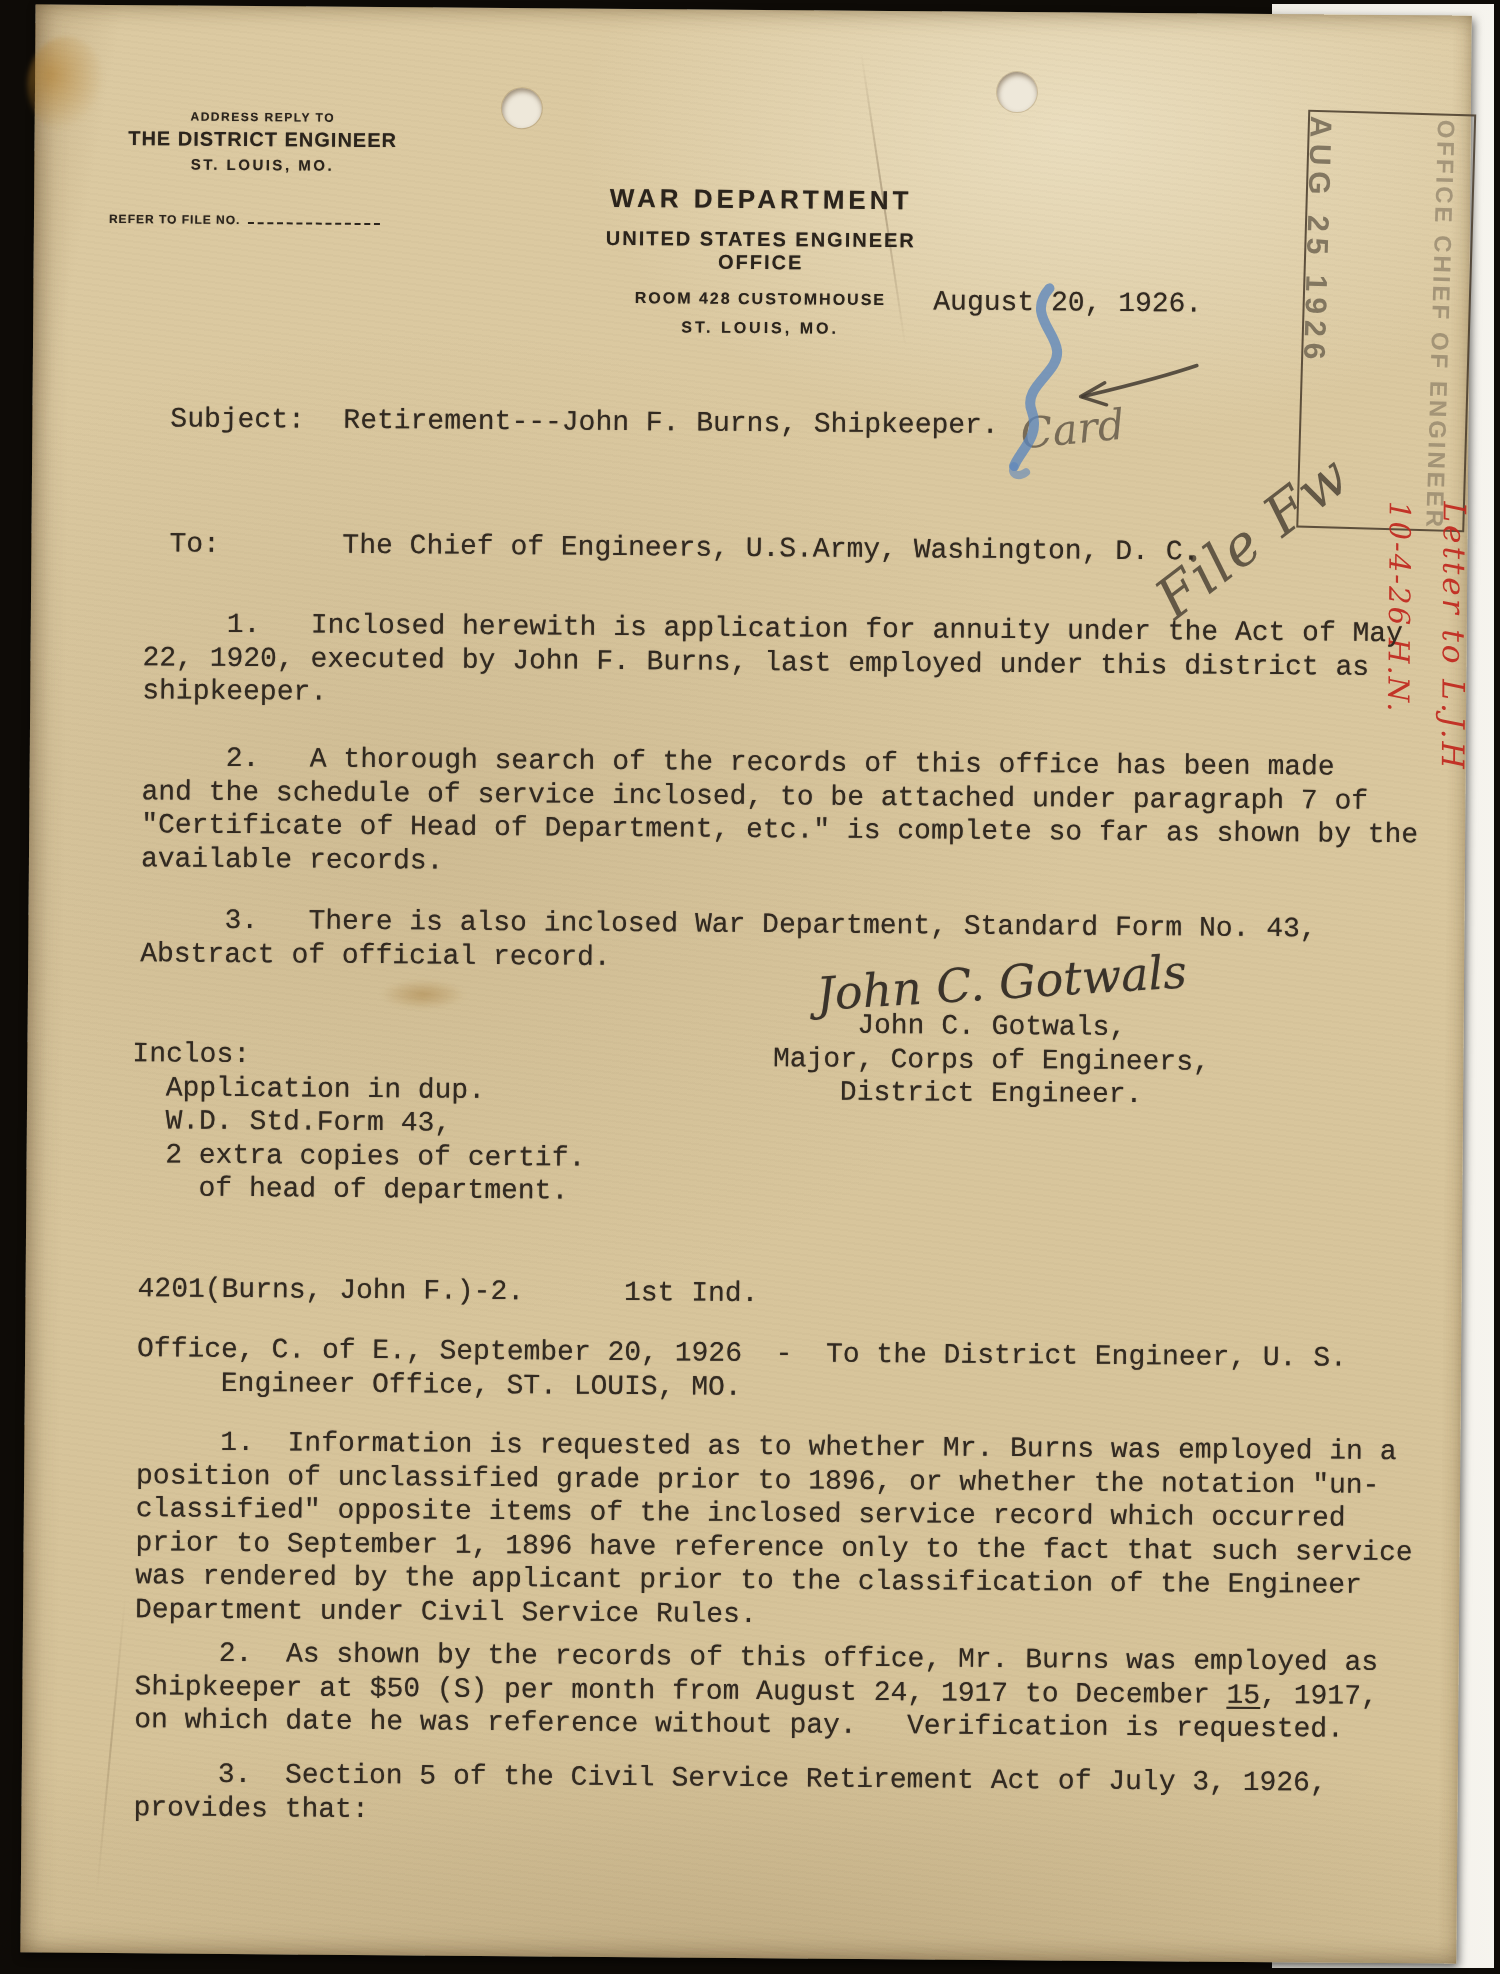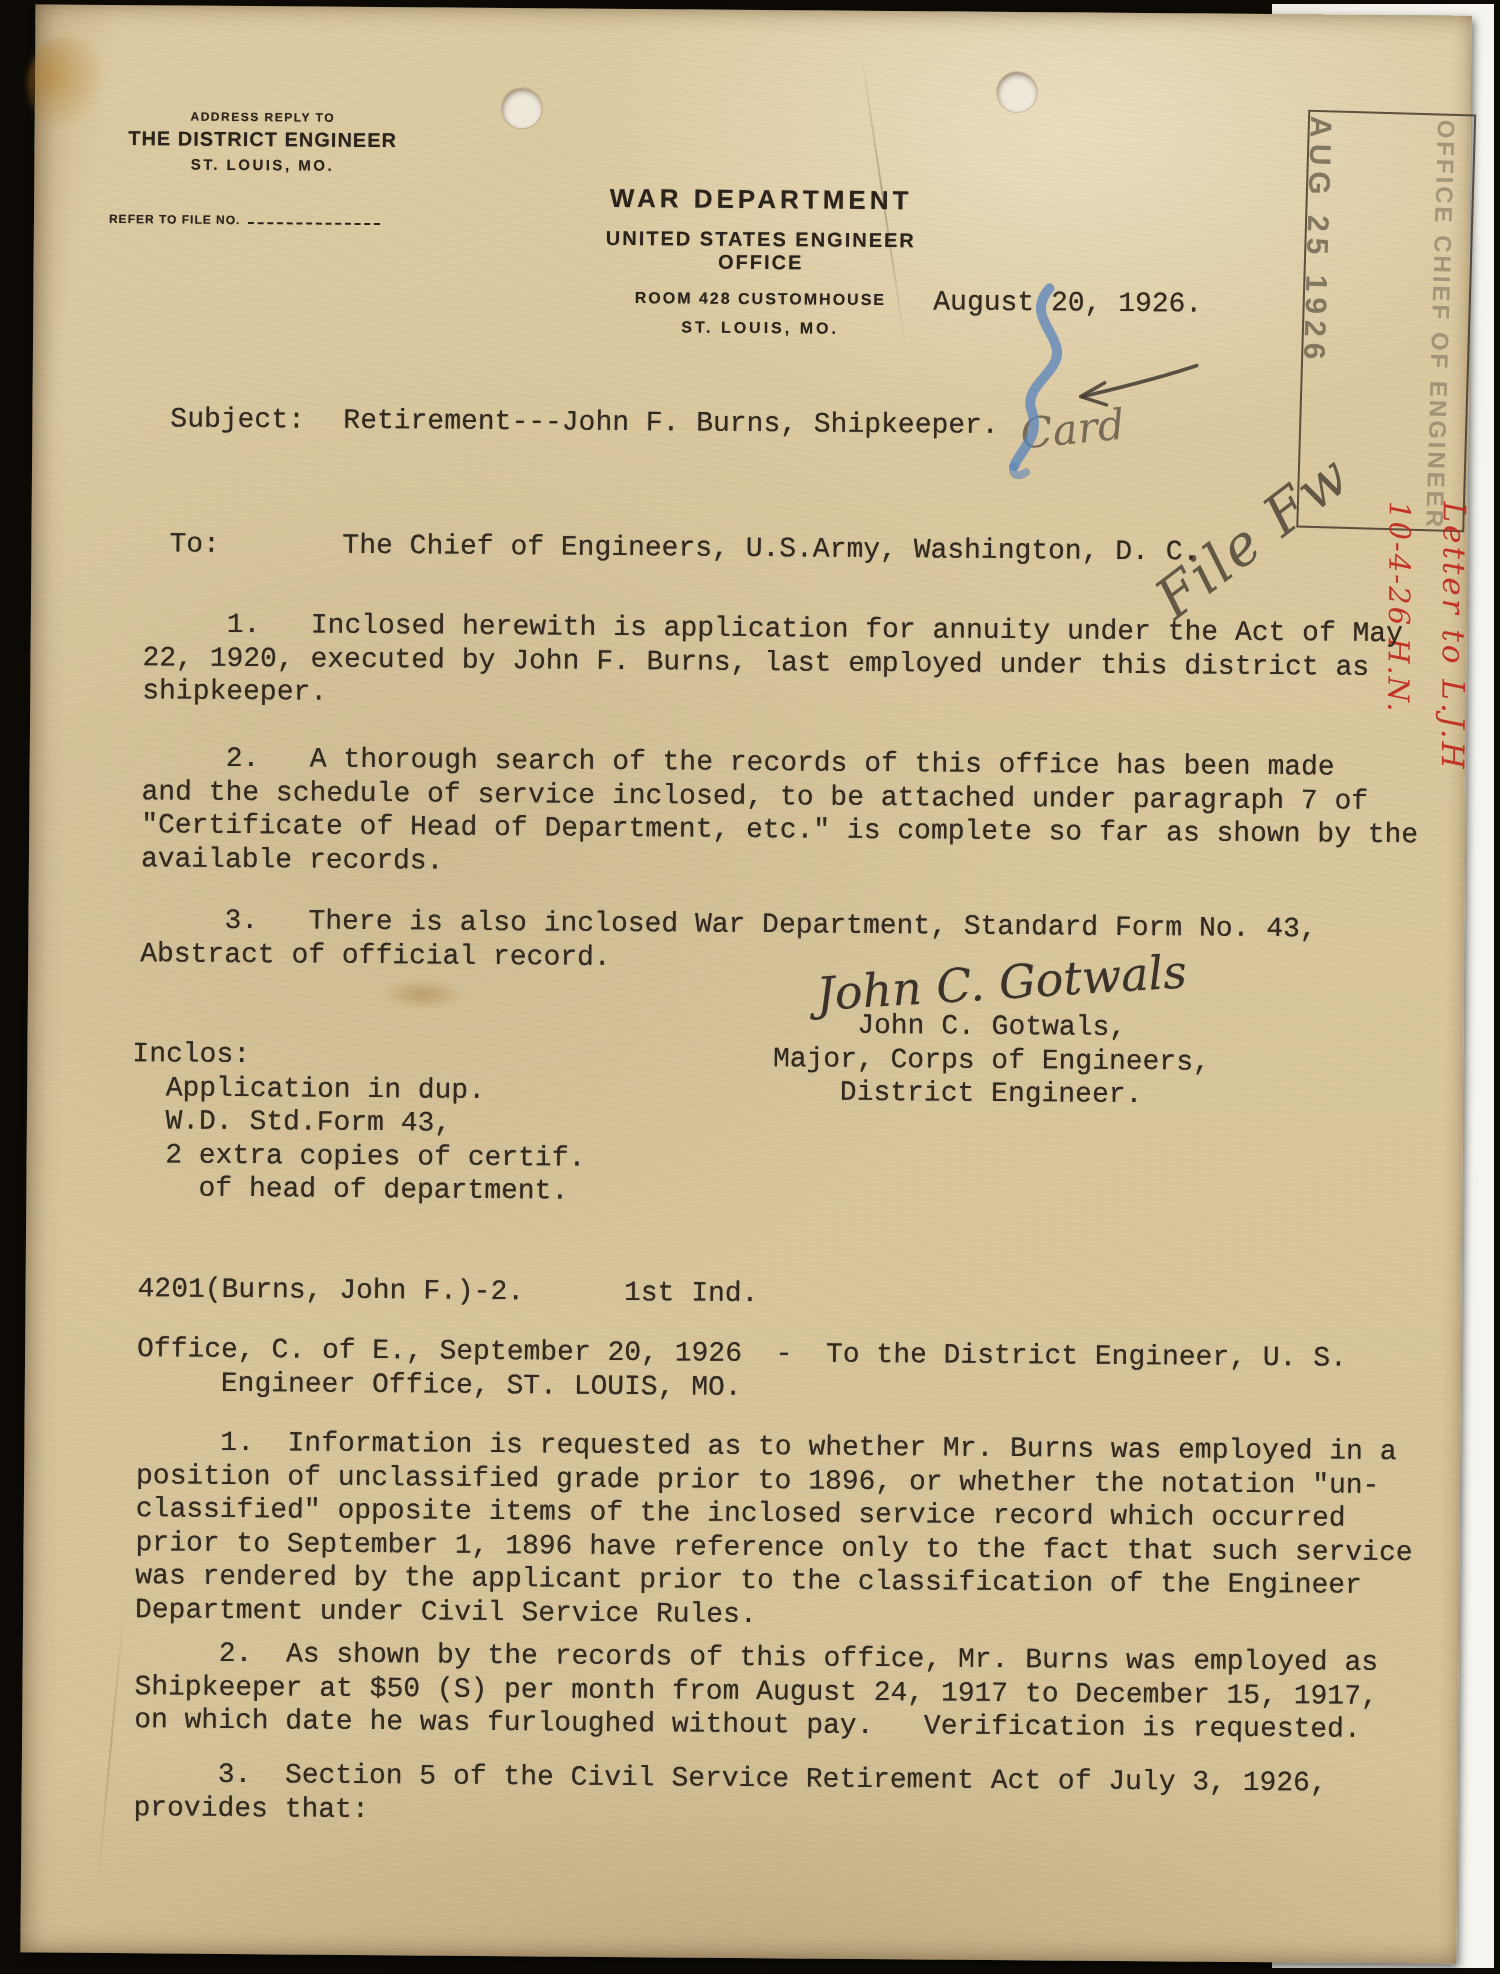--- a/index.html
+++ b/index.html
@@ -89,21 +89,21 @@
     text-shadow:0 0 1px rgba(58,51,42,.4);
   }
   .sig-block{left:729px;top:998px;width:470px;text-align:center;}
   .b-inclos{left:105px;top:1032px;}
 
   .b-indref{left:112px;top:1267px;display:flex;gap:100px;}
   .b-office{left:112px;top:1327px;}
   .b-ind1{left:112px;top:1420px;}
   .b-ind2{left:112px;top:1631px;}
   .b-ind3{left:112px;top:1752px;}
-  .u{text-underline-offset:4px;}
+  .u{text-decoration:underline;text-underline-offset:4px;}
 
   .stamp-box{
     left:1269px;top:97px;width:168px;height:418px;
     border:2px solid rgba(70,58,42,.85);
     transform:rotate(1.2deg);
     writing-mode:vertical-rl;
     padding:4px 10px 4px 4px;
     overflow:hidden;
     box-sizing:border-box;
   }
@@ -231,16 +231,16 @@
   <div class="blk typed b-office">Office, C. of E., September 20, 1926  -  To the District Engineer, U. S.
      Engineer Office, ST. LOUIS, MO.</div>
   <div class="blk typed b-ind1">     1.  Information is requested as to whether Mr. Burns was employed in a
 position of unclassified grade prior to 1896, or whether the notation "un-
 classified" opposite items of the inclosed service record which occurred
 prior to September 1, 1896 have reference only to the fact that such service
 was rendered by the applicant prior to the classification of the Engineer
 Department under Civil Service Rules.</div>
   <div class="blk typed b-ind2"><span>     2.  As shown by the records of this office, Mr. Burns was employed as
 Shipkeeper at $50 (S) per month from August 24, 1917 to December </span><span class="u">15</span><span>, 1917,
-on which date he was furloughed without pay.   Verification is requested.</span></div>
+on which date he was reference without pay.   Verification is requested.</span></div>
   <div class="blk typed b-ind3">     3.  Section 5 of the Civil Service Retirement Act of July 3, 1926,
 provides that:</div>
 </div>
 
 </body></html>

